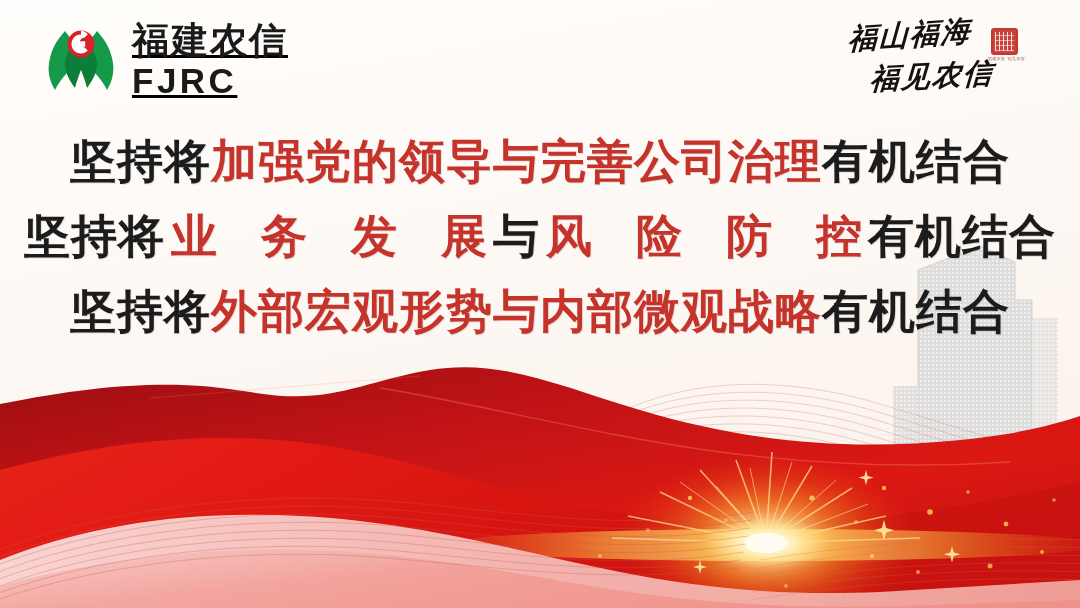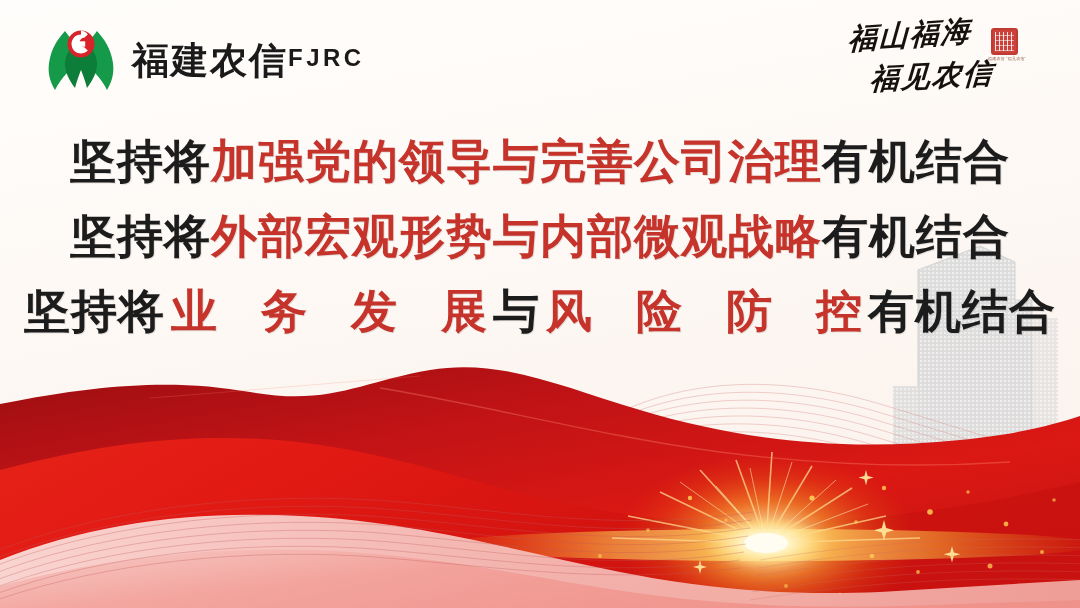--- a/index.html
+++ b/index.html
@@ -35,36 +35,37 @@
     gap: 14px;
     z-index: 20;
   }
   .brand-mark {
     width: 74px;
     height: 76px;
     flex: 0 0 auto;
   }
   .brand-words {
     display: flex;
-    flex-direction: row;
+    flex-direction: column;
     justify-content: space-between;
     line-height: 1;
+    text-decoration: underline;
   }
   .brand-cn {
     font-family: "DejaVu Sans", "Liberation Sans", sans-serif;
     font-size: 37px;
     font-weight: 700;
     letter-spacing: 2px;
     color: #1a1a1a;
     white-space: nowrap;
   }
   .brand-en {
     margin-top: 4px;
     font-family: "Liberation Sans", sans-serif;
-    font-size: 24px;
+    font-size: 35px;
     font-weight: 700;
     letter-spacing: 3.5px;
     color: #1a1a1a;
   }
 
   
   .calligraphy {
     position: absolute;
     right: 36px;
     top: 18px;
@@ -391,22 +392,22 @@
     <div class="seal-caption">福建农信 "福见农信"</div>
   </div>
 
   <div class="slogans">
 
     <div class="slogan-line">
       <span>坚持将</span><span class="hl">加强党的领导与完善公司治理</span><span>有机结合</span>
     </div>
 
     <div class="slogan-line">
+      <span>坚持将</span><span class="spaced">业 务 发 展</span><span>与</span><span class="spaced">风 险 防 控</span><span>有机结合</span>
+    </div>
+
+    <div class="slogan-line">
       <span>坚持将</span><span class="hl">外部宏观形势与内部微观战略</span><span>有机结合</span>
     </div>
 
-    <div class="slogan-line">
-      <span>坚持将</span><span class="spaced">业 务 发 展</span><span>与</span><span class="spaced">风 险 防 控</span><span>有机结合</span>
-    </div>
-
   </div>
 
 </div>
 
 </body></html>

